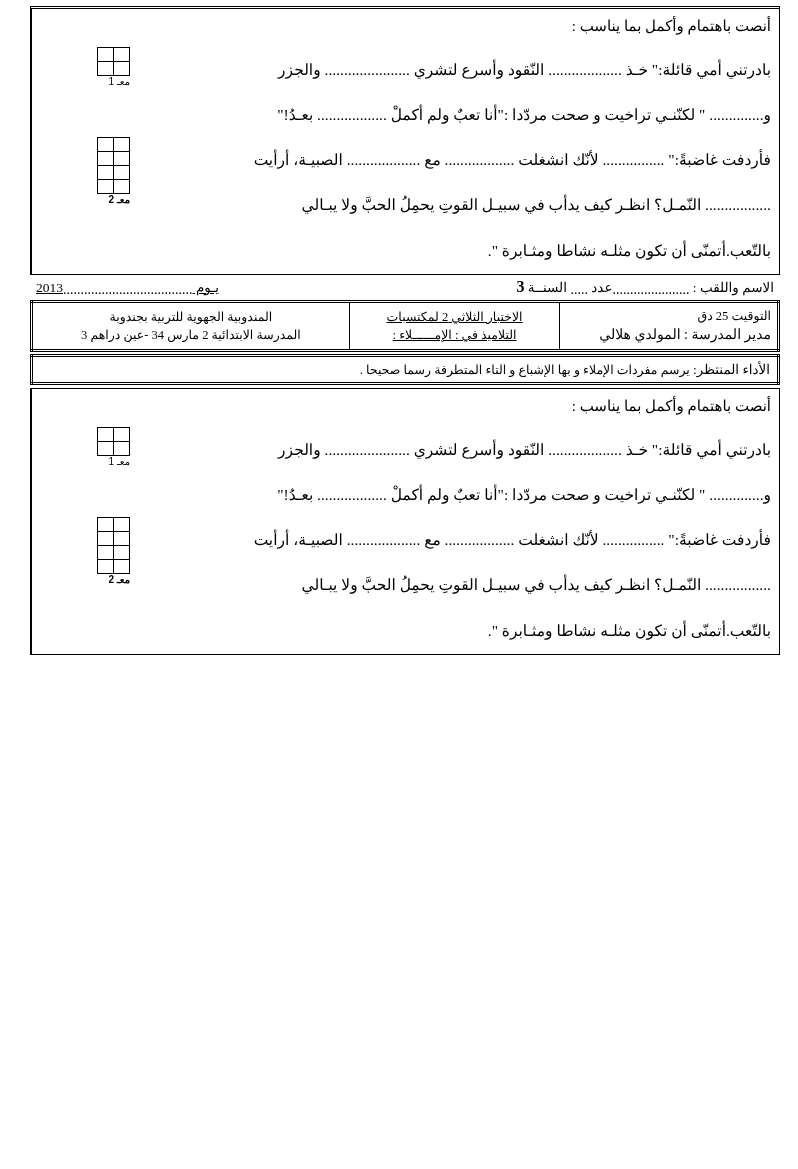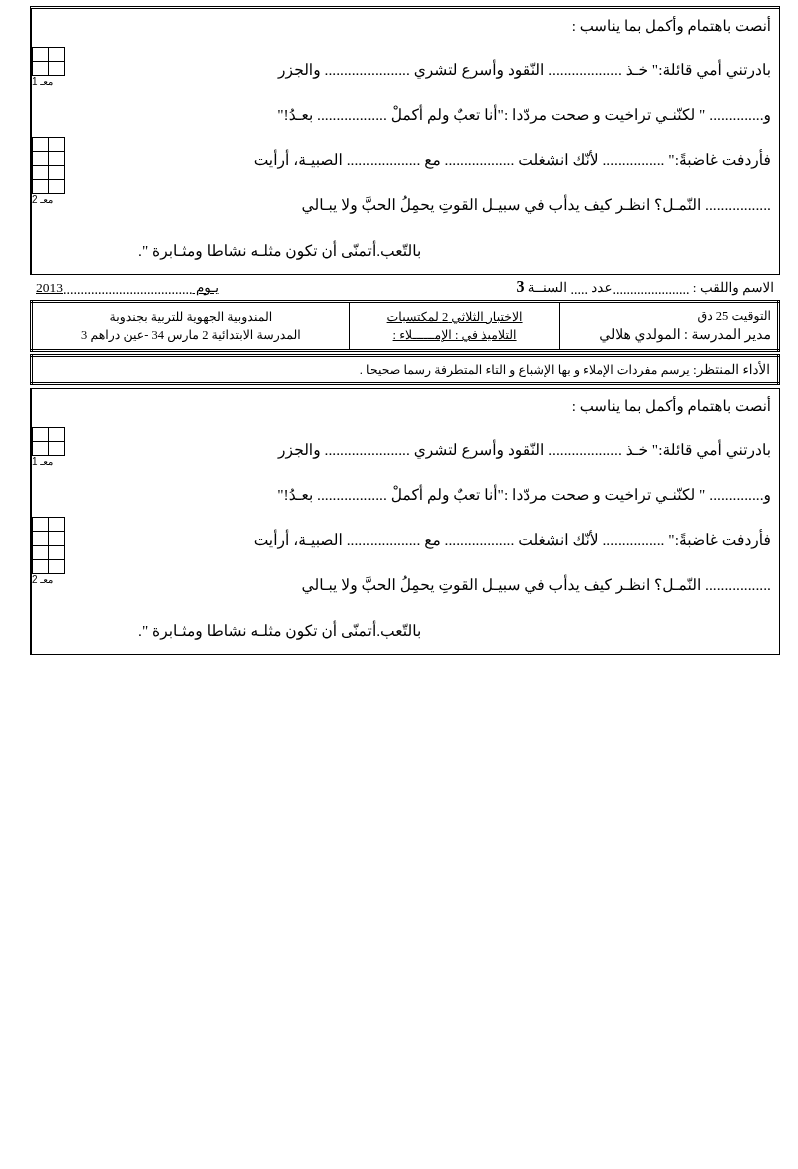--- a/index.html
+++ b/index.html
@@ -52,24 +52,24 @@
     padding: 6px 8px 10px 8px;
     position: relative;
   }
 
   
   .grid-wrap {
     position: absolute;
     left: 0; right: 0;
     display: flex;
     flex-direction: column;
-    align-items: flex-end;
+    align-items: flex-start;
   }
   .grid-wrap.g1 { top: 38px; }
-  .grid-wrap.g2 { top: 128px; }
+  .grid-wrap.g2 { top: 128px; font-weight: bold; }
 
   .grid-tbl {
     border-collapse: collapse;
     border-spacing: 0;
   }
   .grid-tbl td {
     width: 15px;
     height: 13px;
     border: 1px solid #000;
     padding: 0;
@@ -91,21 +91,21 @@
     margin: 0;
   }
   .line.instr {
     font-size: 15px;
     margin-bottom: 20px;
   }
   .line.l2 { margin-bottom: 22px; padding-left: 2px; }
   .line.l3 { margin-bottom: 22px; }
   .line.l4 { margin-bottom: 22px; }
   .line.l5 { margin-bottom: 22px; }
-  .line.l6 { margin-bottom: 2px; text-align: left; }
+  .line.l6 { margin-bottom: 2px; text-align: right; }
 
   .dots {
     letter-spacing: 1px;
     font-size: 14px;
     position: relative;
     top: 2px;
   }
 
   
   .identity {

